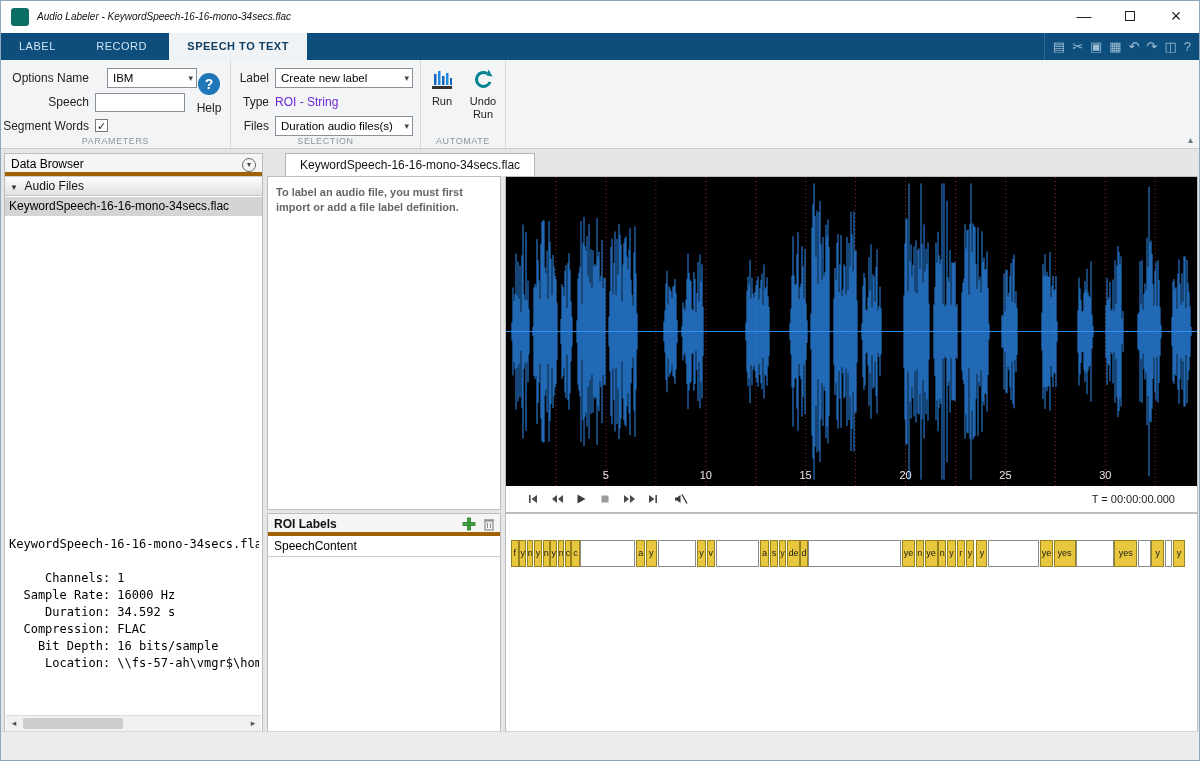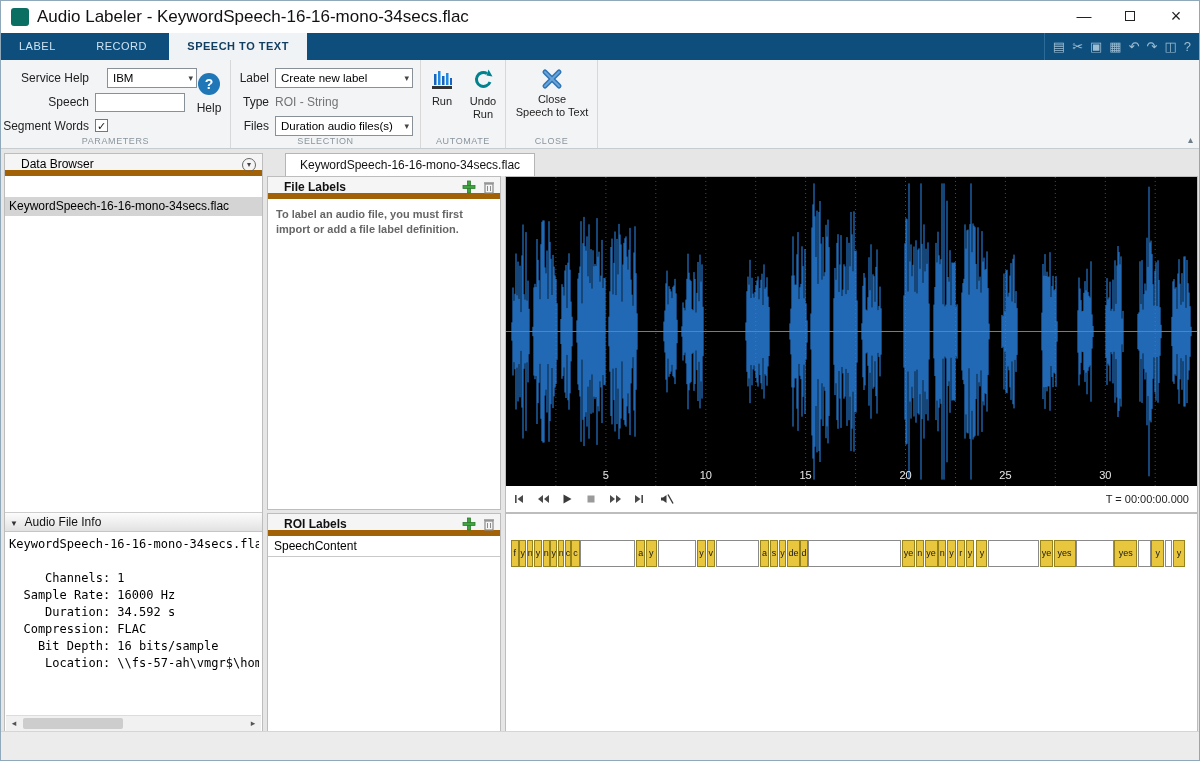--- a/index.html
+++ b/index.html
@@ -4,21 +4,21 @@
 <style>
   * { box-sizing: border-box; margin: 0; padding: 0; }
   body { font-family: "Liberation Sans", sans-serif; background: #cfd6db; }
   .window { position: relative; width: 1200px; height: 761px; background: #e6e6e6; border: 1px solid #8fa8ba; overflow: hidden; }
 
   
   .titlebar { position: absolute; top: 0; left: 0; width: 100%; height: 32px; background: #fff; }
   .app-icon { position: absolute; left: 10px; top: 7px; width: 18px; height: 18px; background: #0a6e62; border-radius: 3px;
     background-image: linear-gradient(90deg, transparent 3px, #9fd8cf 3px, #9fd8cf 5px, transparent 5px, transparent 8px, #d2 efe 8px),
       linear-gradient(0deg, transparent 3px, rgba(255,255,255,.75) 3px, rgba(255,255,255,.75) 5px, transparent 5px, transparent 9px, rgba(255,255,255,.55) 9px, rgba(255,255,255,.55) 11px, transparent 11px); }
-  .win-title { position: absolute; left: 36px; top: 0; line-height: 32px; font-size: 17px; color: #111; }
+  .win-title { position: absolute; left: 36px; top: 0; line-height: 32px; font-size: 10px; color: #111; font-style: italic; }
   .win-controls { position: absolute; right: 0; top: 0; height: 32px; display: flex; }
   .win-btn { width: 46px; height: 32px; text-align: center; line-height: 30px; font-size: 15px; color: #222; }
   .max-glyph { display: inline-block; width: 10px; height: 10px; border: 1px solid #222; margin-top: 10px; }
 
   
   .tabbar { position: absolute; top: 32px; left: 0; width: 100%; height: 27px; background: #0d4e7d; }
   .rtab { display: inline-block; height: 27px; line-height: 27px; padding: 0 18px; font-size: 11px; letter-spacing: .5px; color: #cfe3f2; }
   .rtab.active { background: #f0f3f5; color: #123f61; font-weight: bold; }
   .qa { position: absolute; right: 8px; top: 0; height: 27px; display: flex; align-items: center; gap: 7px; padding-left: 8px; border-left: 1px solid #2b6b99; }
   .qa-icon { color: #9dbdd2; font-size: 13px; line-height: 27px; }
@@ -27,29 +27,29 @@
   .toolstrip { position: absolute; top: 59px; left: 0; width: 100%; height: 89px; background: #f3f4f6; border-bottom: 1px solid #c7ccd0; }
   .ts-section { position: absolute; top: 0; height: 100%; border-right: 1px solid #d8d8d8; }
   .ts-title { position: absolute; bottom: 2px; left: 0; width: 100%; text-align: center; font-size: 9px; color: #8a959d; letter-spacing: .6px; }
   .ts-label { position: absolute; font-size: 12px; color: #222; text-align: right; line-height: 20px; }
   .dd { position: absolute; height: 20px; background: #fff; border: 1px solid #8a9097; font-size: 11.5px; line-height: 18px; padding: 0 16px 0 5px; overflow: hidden; white-space: nowrap; }
   .dd-arrow { position: absolute; right: 3px; top: 0; line-height: 18px; font-size: 9px; color: #444; }
   .ts-input { position: absolute; height: 19px; background: #fff; border: 1px solid #8a9097; }
   .checkbox { position: absolute; width: 13px; height: 13px; background: #fff; border: 1px solid #777; font-size: 11px; line-height: 12px; text-align: center; color: #111; }
   .checkbox.on::after { content: "✓"; }
   .help-circle { position: absolute; width: 22px; height: 22px; border-radius: 50%; background: #1f77b8; color: #fff; font-weight: bold; text-align: center; line-height: 22px; font-size: 14px; }
-  .ts-static { position: absolute; font-size: 12px; color: #737373; line-height: 20px; }
+  .ts-static { position: absolute; font-size: 12px; color: #6d28d9; line-height: 20px; }
   .bigbtn { position: absolute; top: 8px; display: flex; flex-direction: column; align-items: center; font-size: 11px; color: #222; text-align: center; }
   .bigbtn .cap { margin-top: 3px; line-height: 13px; }
   .collapse-btn { position: absolute; right: 6px; bottom: 3px; font-size: 10px; color: #6f7d87; }
 
   
   .content-bg { position: absolute; top: 148px; left: 0; width: 100%; bottom: 0; background: #e6e6e6; }
   .panel { position: absolute; background: #fff; border: 1px solid #bdbdbd; }
-  .phead { height: 22px; background: #f5f5f5; border-bottom: 6px solid #a16207; line-height: 21px; font-size: 12px; padding: 0 16px; position: relative; }
+  .phead { height: 22px; background: #f5f5f5; border-bottom: 4px solid #a16207; line-height: 21px; font-size: 12px; padding: 0 6px; position: relative; }
   .phead b { font-weight: bold; color: #111; }
   .phead-icons { position: absolute; right: 4px; top: 3px; display: flex; gap: 6px; }
 
   
   .db { left: 3px; top: 152px; width: 259px; height: 580px; }
   .db-menu-icon { position: absolute; right: 6px; top: 4px; width: 14px; height: 14px; border: 1px solid #666; border-radius: 50%; font-size: 8px; line-height: 12px; text-align: center; color: #444; }
   .sec-head { position: absolute; left: 0; width: 100%; height: 20px; background: linear-gradient(#fcfcfc, #e2e2e2); border-top: 1px solid #cdcdcd; border-bottom: 1px solid #c5c5c5; font-size: 12px; line-height: 19px; padding-left: 5px; color: #111; }
   .sec-head .tri { font-size: 8px; margin-right: 4px; color: #333; }
   .db-item { position: absolute; left: 0; width: 100%; height: 19px; font-size: 12px; line-height: 19px; padding-left: 4px; }
   .db-item.selected { background: #d4d4d4; }
@@ -65,21 +65,21 @@
   .pn-roilabels  { left: 0; top: 360px; width: 234px; height: 220px; }
   .pn-wave       { left: 238px; top: 23px; right: 0; width: 693px; height: 337px; }
   .pn-track      { left: 238px; top: 360px; width: 693px; height: 220px; }
   .fl-instruction { padding: 8px 8px; font-size: 11px; color: #666; line-height: 15px; font-weight: bold; }
   .roi-item { height: 21px; border-bottom: 1px solid #c9c9c9; font-size: 12px; line-height: 20px; padding: 0 6px; background: #fff; }
 
   .icon-plus, .icon-trash { width: 14px; height: 14px; }
 
   
   .waveplot { position: absolute; left: 0; top: 0; right: 0; bottom: 26px; background: #000; overflow: hidden; }
-  .transport { position: absolute; left: 0; right: 0; bottom: 0; height: 26px; background: #fff; display: flex; align-items: center; padding: 0 4px; gap: 6px; }
+  .transport { position: absolute; left: 0; right: 0; bottom: 0; height: 26px; background: #fff; display: flex; align-items: center; padding: 0 18px; gap: 6px; }
   .tbtn { width: 18px; height: 18px; display: flex; align-items: center; justify-content: center; }
   .ttime { margin-left: auto; font-size: 11px; color: #222; padding-right: 4px; }
 
   
   .word-track { position: absolute; left: 4px; right: 4px; top: 26px; height: 27px; }
   .wordseg { position: absolute; top: 0; height: 100%; border: 1px solid #97831e; background: #e8c63e; font-size: 9px; line-height: 25px; text-align: center; overflow: hidden; color: #1a1a1a; }
   .wordseg.empty { background: #fff; border-color: #8a8a8a; }
 
   .bottom-strip { position: absolute; left: 0; bottom: 0; width: 100%; height: 29px; background: #ececec; border-top: 1px solid #d5d5d5; }
 </style>
@@ -110,21 +110,21 @@
         <span class="qa-icon">↶</span>
         <span class="qa-icon">↷</span>
         <span class="qa-icon">◫</span>
         <span class="qa-icon">?</span>
       </div>
   </div>
 
   <div class="toolstrip">
 
     <div class="ts-section" style="left:0; width:230px;">
-      <div class="ts-label" style="left:2px; top:8px; width:86px;">Service Help</div>
+      <div class="ts-label" style="left:2px; top:8px; width:86px;">Options Name</div>
       <div class="dd" style="left:94px; top:8px; width:90px;margin-left:12px;">
         <span>IBM</span>
         <span class="dd-arrow">▾</span>
       </div>
       <div class="ts-label" style="left:2px; top:32px; width:86px;">Speech</div>
       <input class="ts-input" style="left: 94px; top: 33px; width: 90px;" value="">
       <div class="ts-label" style="left:2px; top:56px; width:86px;">Segment Words</div>
       <span class="checkbox on" style="left:94px; top:59px;"></span>
       <div class="help-circle" style="left:197px; top:13px;">?</div>
       <div class="ts-label" style="left:190px; top:38px; width:36px; text-align:center;">Help</div>
@@ -162,80 +162,55 @@
       <div class="bigbtn" style="left:42px; width:40px;">
         <svg width="24" height="24" viewBox="0 0 24 24">
           <path d="M19 14a7 7 0 1 1-3-8.5" fill="none" stroke="#00838f" stroke-width="3"></path>
           <path d="M17.5 1.5l-2 6 6 1z" fill="#00838f"></path>
         </svg>
         <span class="cap"><span>Undo</span><br><span>Run</span></span>
       </div>
       <div class="ts-title">AUTOMATE</div>
     </div>
 
-    <div class="ts-section" style="left:505px; width:92px;">
-      <div class="bigbtn" style="left:2px; width:88px;">
-        <svg width="22" height="22" viewBox="0 0 22 22">
-          <path d="M4 4L18 18M18 4L4 18" stroke="#2e75b6" stroke-width="5" stroke-linecap="round"></path>
-          <path d="M4 4L18 18M18 4L4 18" stroke="#6aa4d8" stroke-width="2" stroke-linecap="round"></path>
-        </svg>
-        <span class="cap"><span>Close</span><br><span>Speech to Text</span></span>
-      </div>
-      <div class="ts-title">CLOSE</div>
-    </div>
 
     <div class="collapse-btn">▴</div>
   </div>
 
   <div class="content-bg"></div>
 
   <div class="panel db">
     <div class="phead">
       <span>Data Browser</span>
       <span class="db-menu-icon">▾</span>
     </div>
+    <div class="sec-head" style="top:22px;">
+      <span class="tri">▼</span>
+      <span>Audio Files</span>
+    </div>
     <div class="db-item selected" style="top:43px;">KeywordSpeech-16-16-mono-34secs.flac</div>
-    <div class="sec-head" style="top:358px;">
-      <span class="tri">▼</span>
-      <span>Audio File Info</span>
-    </div>
     <div class="info-pre">KeywordSpeech-16-16-mono-34secs.flac
 
      Channels: 1
   Sample Rate: 16000 Hz
      Duration: 34.592 s
   Compression: FLAC
     Bit Depth: 16 bits/sample
      Location: \\fs-57-ah\vmgr$\home0</div>
     <div class="hscroll">
       <span class="hs-arrow" style="left:0;">◂</span>
       <span class="hs-thumb"></span>
       <span class="hs-arrow" style="right:0;">▸</span>
     </div>
   </div>
 
   <div class="main">
     <div class="doc-tab">KeywordSpeech-16-16-mono-34secs.flac</div>
 
     <div class="panel pn-filelabels">
-      <div class="phead">
-        <b>File Labels</b>
-        <span class="phead-icons">
-          <svg class="icon-plus" viewBox="0 0 14 14">
-            <rect x="5.5" y="1" width="3" height="12" fill="#3fa33f" stroke="#2c7d2c" stroke-width="0.8"></rect>
-            <rect x="1" y="5.5" width="12" height="3" fill="#3fa33f" stroke="#2c7d2c" stroke-width="0.8"></rect>
-          </svg>
-          <svg class="icon-trash" viewBox="0 0 14 14">
-            <rect x="3" y="4" width="8" height="9" fill="none" stroke="#8a8a8a" stroke-width="1.2"></rect>
-            <line x1="2" y1="3" x2="12" y2="3" stroke="#8a8a8a" stroke-width="1.4"></line>
-            <line x1="5.5" y1="6" x2="5.5" y2="11" stroke="#8a8a8a" stroke-width="1"></line>
-            <line x1="8.5" y1="6" x2="8.5" y2="11" stroke="#8a8a8a" stroke-width="1"></line>
-          </svg>
-        </span>
-      </div>
       <div class="fl-instruction">To label an audio file, you must first import or add a file label definition.</div>
     </div>
 
     <div class="panel pn-roilabels">
       <div class="phead">
         <b>ROI Labels</b>
         <span class="phead-icons">
           <svg class="icon-plus" viewBox="0 0 14 14">
             <rect x="5.5" y="1" width="3" height="12" fill="#3fa33f" stroke="#2c7d2c" stroke-width="0.8"></rect>
             <rect x="1" y="5.5" width="12" height="3" fill="#3fa33f" stroke="#2c7d2c" stroke-width="0.8"></rect>

